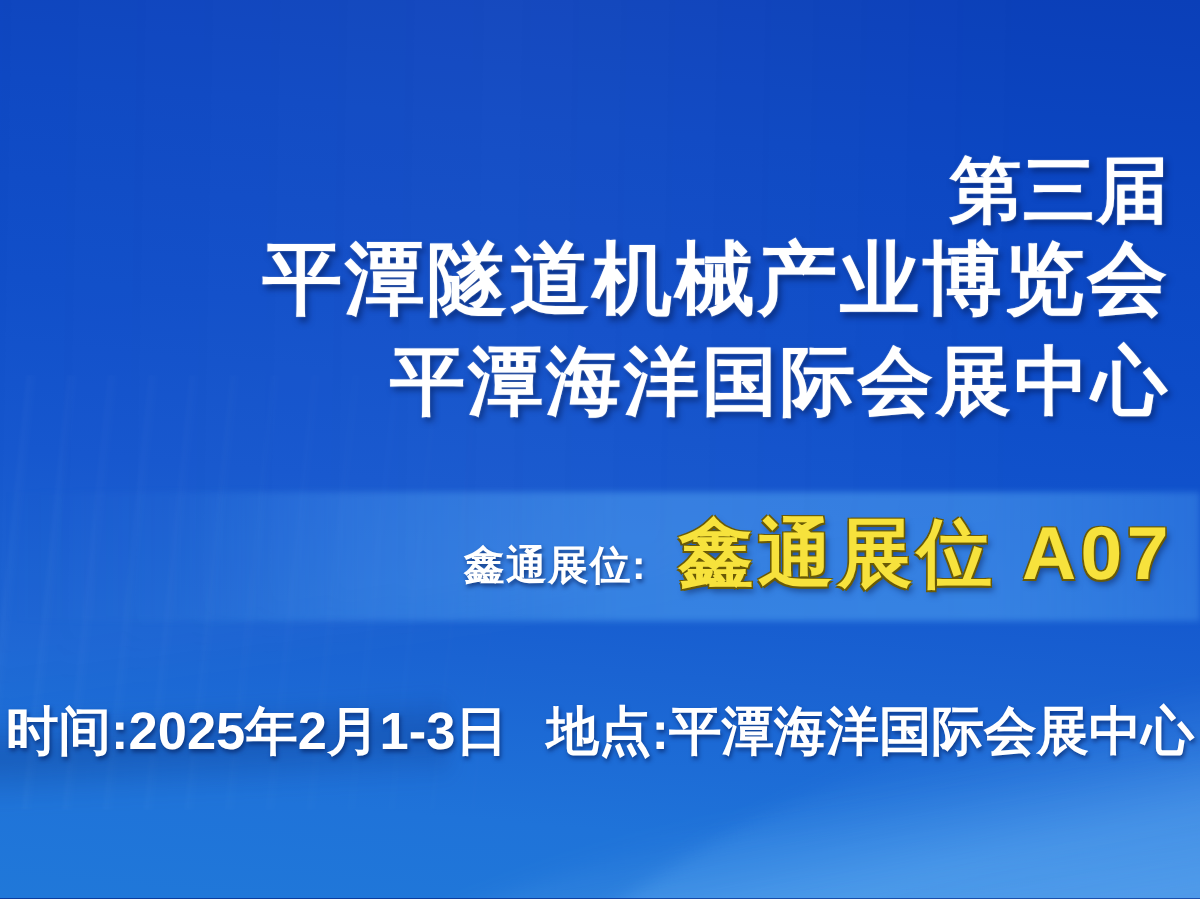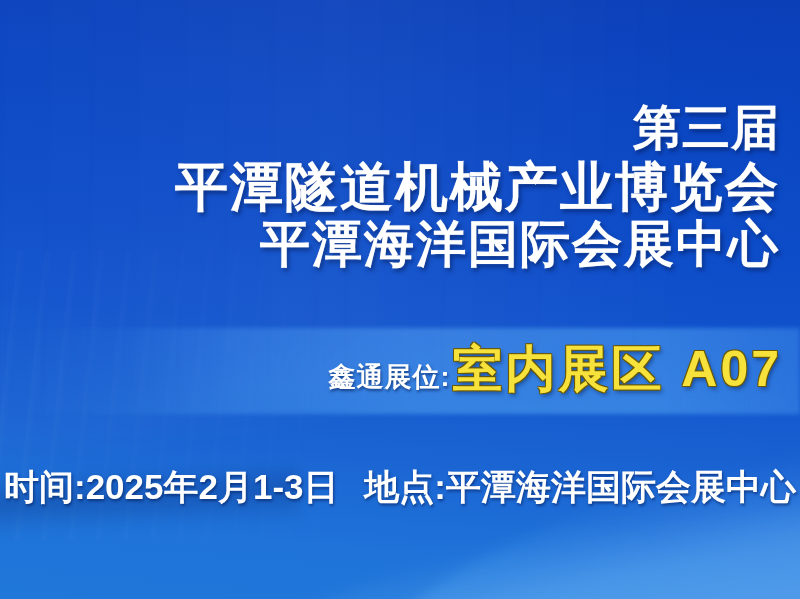--- a/index.html
+++ b/index.html
@@ -148,30 +148,30 @@
     display:block;
     color:#ffffff;
     font-weight:bold;
     letter-spacing:1px;
     white-space:nowrap;
     text-shadow:
        0 0 1px rgba(255,255,255,.55),
        2px 3px 4px rgba(2,22,78,0.55);
   }
   .t1{ font-size:48px; margin-bottom:8px; }
-  .t2{ font-size:53px; letter-spacing:2px; margin-bottom:6px; }
+  .t2{ font-size:53px; letter-spacing:2px; margin-bottom:16px; }
   .t3{ font-size:50px; letter-spacing:2px; }
 
   .booth-row{
     position:absolute;
     right:18px; top:336px;
     display:flex;
     align-items:baseline;
     justify-content:flex-end;
-    gap:2px;
+    gap:21px;
     white-space:nowrap;
   }
   .booth-label{
     color:#ffffff;
     font-size:27px;
     font-weight:bold;
     letter-spacing:1px;
     text-shadow:1px 2px 3px rgba(2,22,78,0.6);
   }
   .booth-value{
@@ -220,21 +220,21 @@
   <div class="content">
 
     <div class="title-block">
       <span class="t-line t1">第三届</span>
       <span class="t-line t2">平潭隧道机械产业博览会</span>
       <span class="t-line t3">平潭海洋国际会展中心</span>
     </div>
 
     <div class="booth-row">
       <span class="booth-label">鑫通展位:</span>
-      <span class="booth-value">室内展区 A07</span>
+      <span class="booth-value">鑫通展位 A07</span>
     </div>
 
     <div class="info-row">
       <span class="info-text">时间:2025年2月1-3日</span>
       <span class="info-text">地点:平潭海洋国际会展中心</span>
     </div>
 
   </div>
 </div>
 

